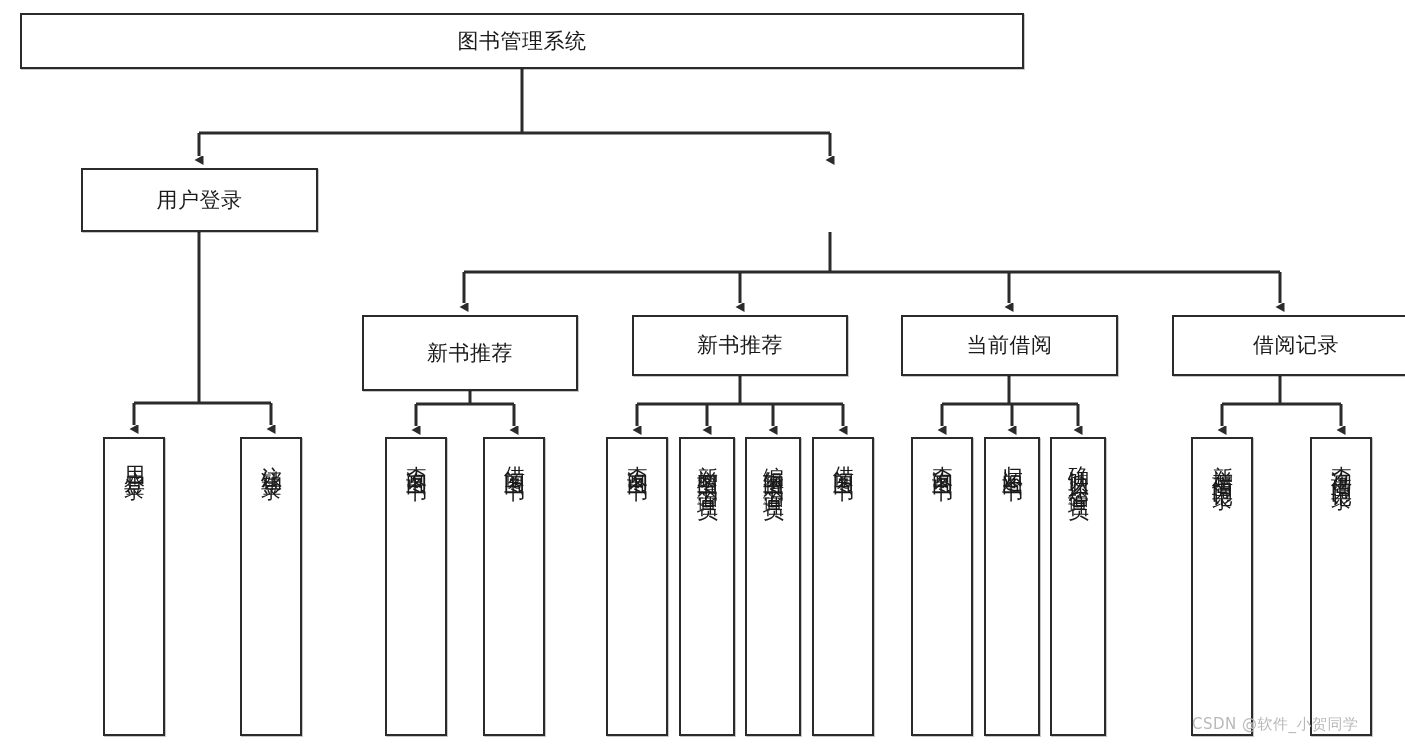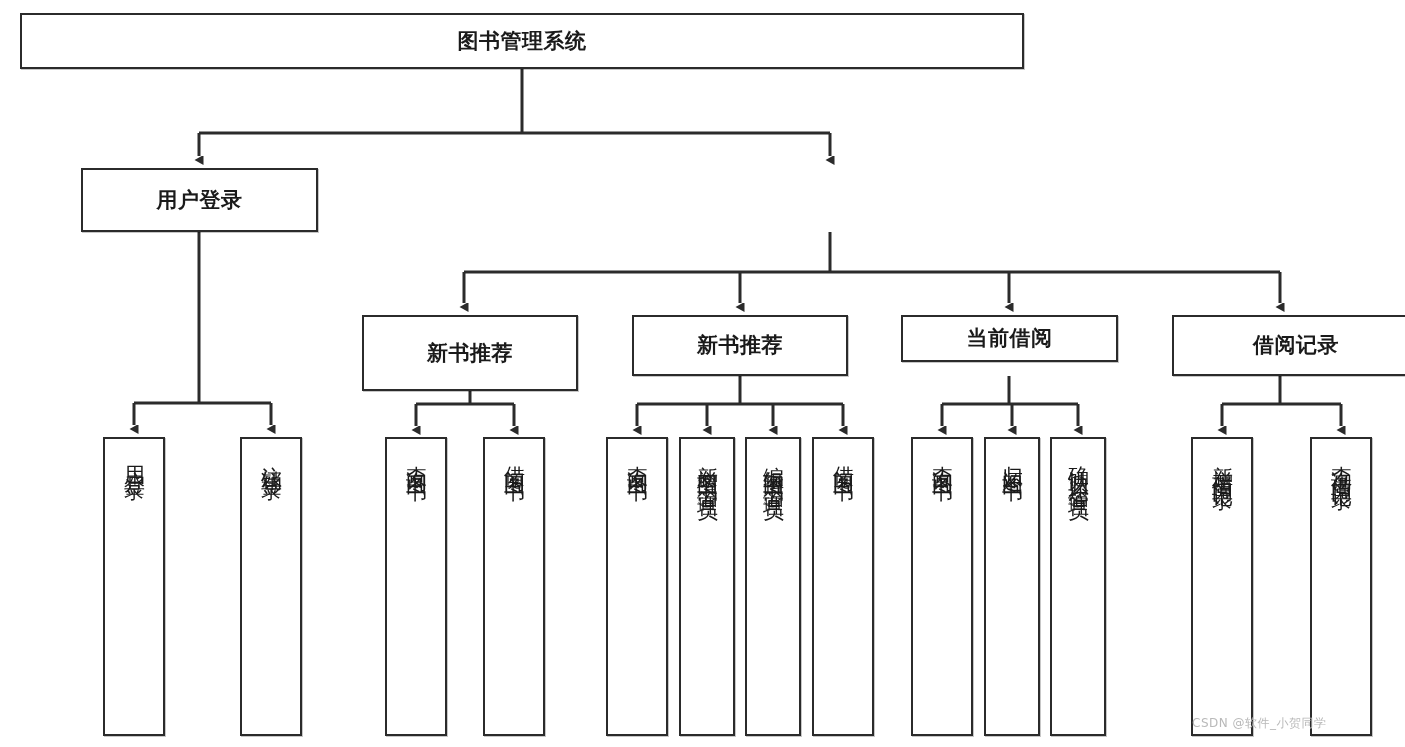--- a/index.html
+++ b/index.html
@@ -38,41 +38,40 @@
   }
   .node .label {
     display: block;
     text-align: center;
     line-height: 1.18;
     letter-spacing: 0.5px;
   }
   .node.horiz .label {
     writing-mode: horizontal-tb;
     font-size: 21px;
-    font-weight: bold;
   }
   .node.root .label {
     font-size: 21px;
   }
   .node.vert {
     align-items: flex-start;
     padding-top: 10px;
   }
   .node.vert .label {
     writing-mode: vertical-rl;
     text-orientation: upright;
     font-size: 21px;
     letter-spacing: 5px;
     line-height: 1;
     margin: 0 auto;
   }
   .watermark {
     position: absolute;
     color: #b9b9b9;
-    font-size: 12px;
+    font-size: 15px;
     white-space: nowrap;
     letter-spacing: 0.5px;
   }
 </style>
 </head>
 <body>
 
 <div id="canvas">
 
   <svg id="wires" viewBox="0 0 1405 747" xmlns="http://www.w3.org/2000/svg">
@@ -133,21 +132,21 @@
   <div class="node horiz" id="node-l2-0" style="left: 81px; top: 168px; width: 237px; height: 64px;">
     <span class="label">用户登录</span>
   </div>
 
   <div class="node horiz" id="node-l3-0" style="left: 362px; top: 315px; width: 216px; height: 76px;">
     <span class="label">新书推荐</span>
   </div>
   <div class="node horiz" id="node-l3-1" style="left: 632px; top: 315px; width: 216px; height: 61px;">
     <span class="label">新书推荐</span>
   </div>
-  <div class="node horiz" id="node-l3-2" style="left: 901px; top: 315px; width: 217px; height: 47px;">
+  <div class="node horiz" id="node-l3-2" style="left: 901px; top: 315px; width: 217px; height: 61px;">
     <span class="label">当前借阅</span>
   </div>
   <div class="node horiz" id="node-l3-3" style="left: 1172px; top: 315px; width: 248px; height: 61px;">
     <span class="label">借阅记录</span>
   </div>
 
   <div class="node vert" id="node-leaf-0" style="left: 103px; top: 437px; width: 62px; height: 299px;">
     <span class="label">用户登录</span>
   </div>
   <div class="node vert" id="node-leaf-1" style="left: 240px; top: 437px; width: 62px; height: 299px;">

